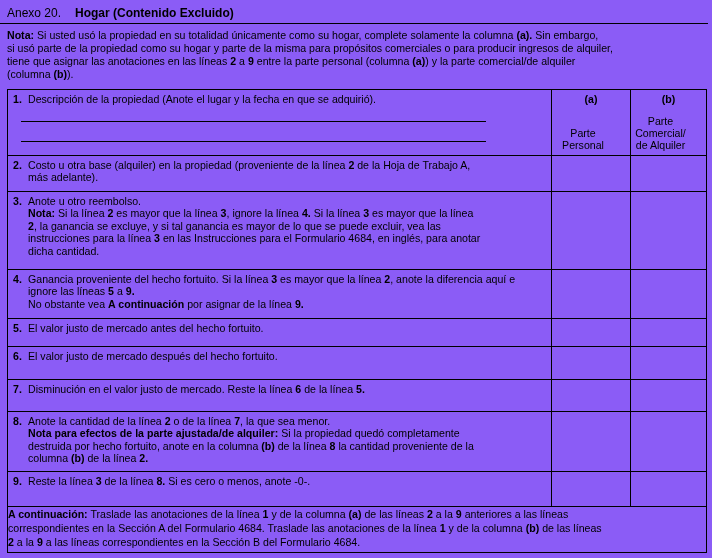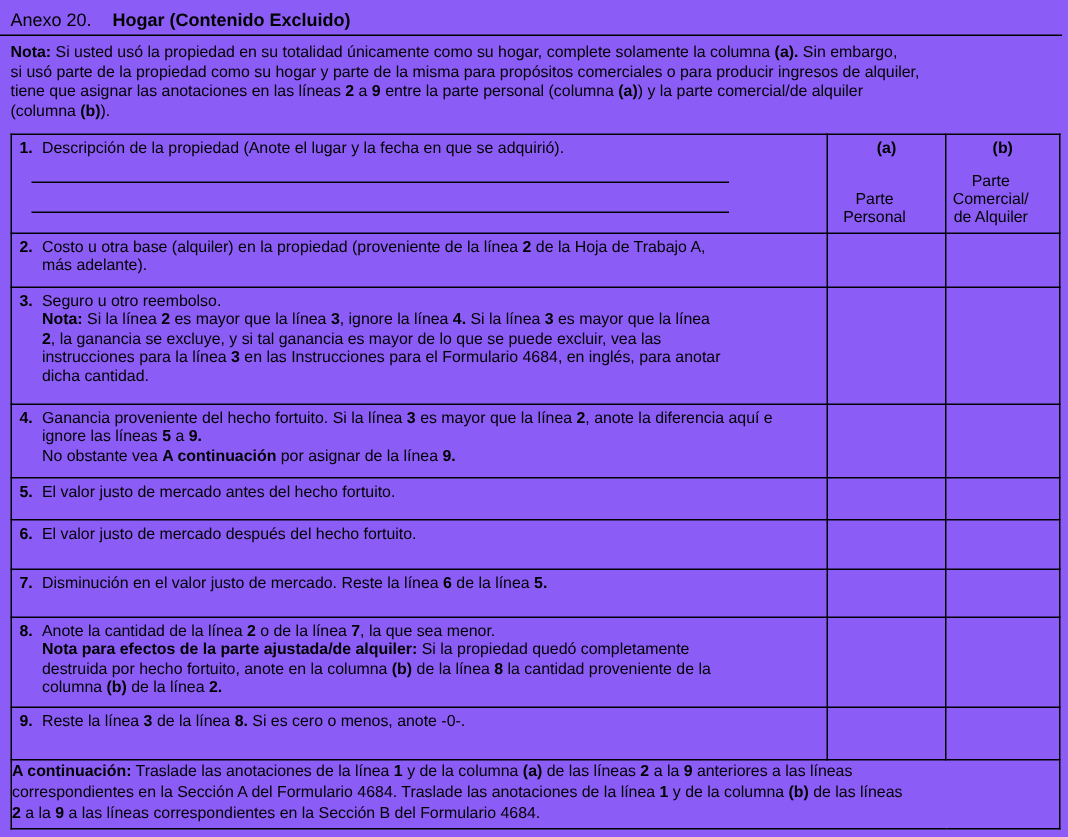--- a/index.html
+++ b/index.html
@@ -93,21 +93,21 @@
           </div>
         </td>
         <td></td>
         <td></td>
       </tr>
 
       <tr class="r3">
         <td class="desc">
           <div class="li">
             <span class="num">3.</span>
-            <span class="txt"><span>Seguro u otro reembolso.
+            <span class="txt"><span>Anote u otro reembolso.
 </span><span class="b">Nota:</span><span> Si la línea </span><span class="b">2</span><span> es mayor que la línea </span><span class="b">3</span><span>, ignore la línea </span><span class="b">4.</span><span> Si la línea </span><span class="b">3</span><span> es mayor que la línea
 </span><span class="b">2</span><span>, la ganancia se excluye, y si tal ganancia es mayor de lo que se puede excluir, vea las
 instrucciones para la línea </span><span class="b">3</span><span> en las Instrucciones para el Formulario 4684, en inglés, para anotar
 dicha cantidad.</span></span>
           </div>
         </td>
         <td></td>
         <td></td>
       </tr>
 

